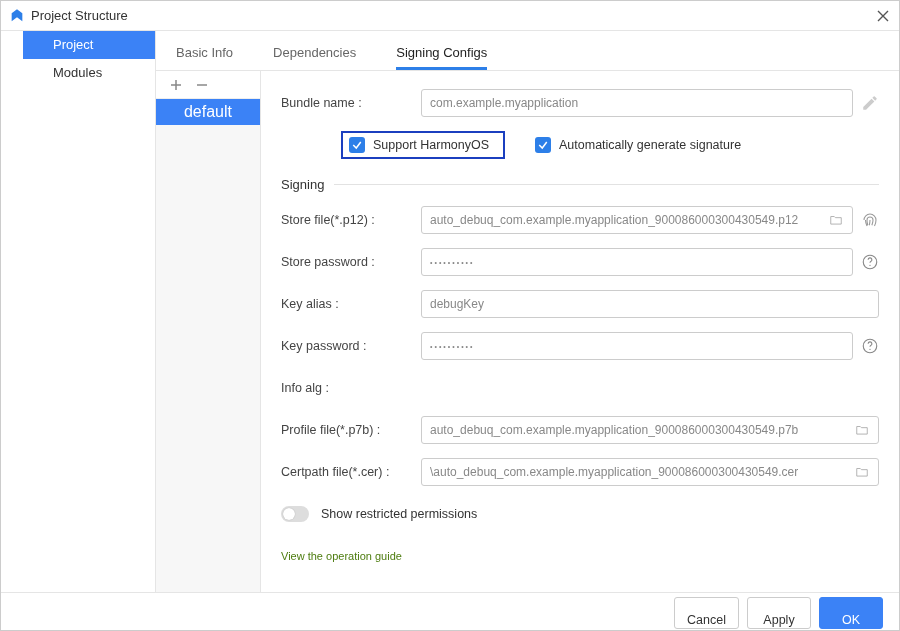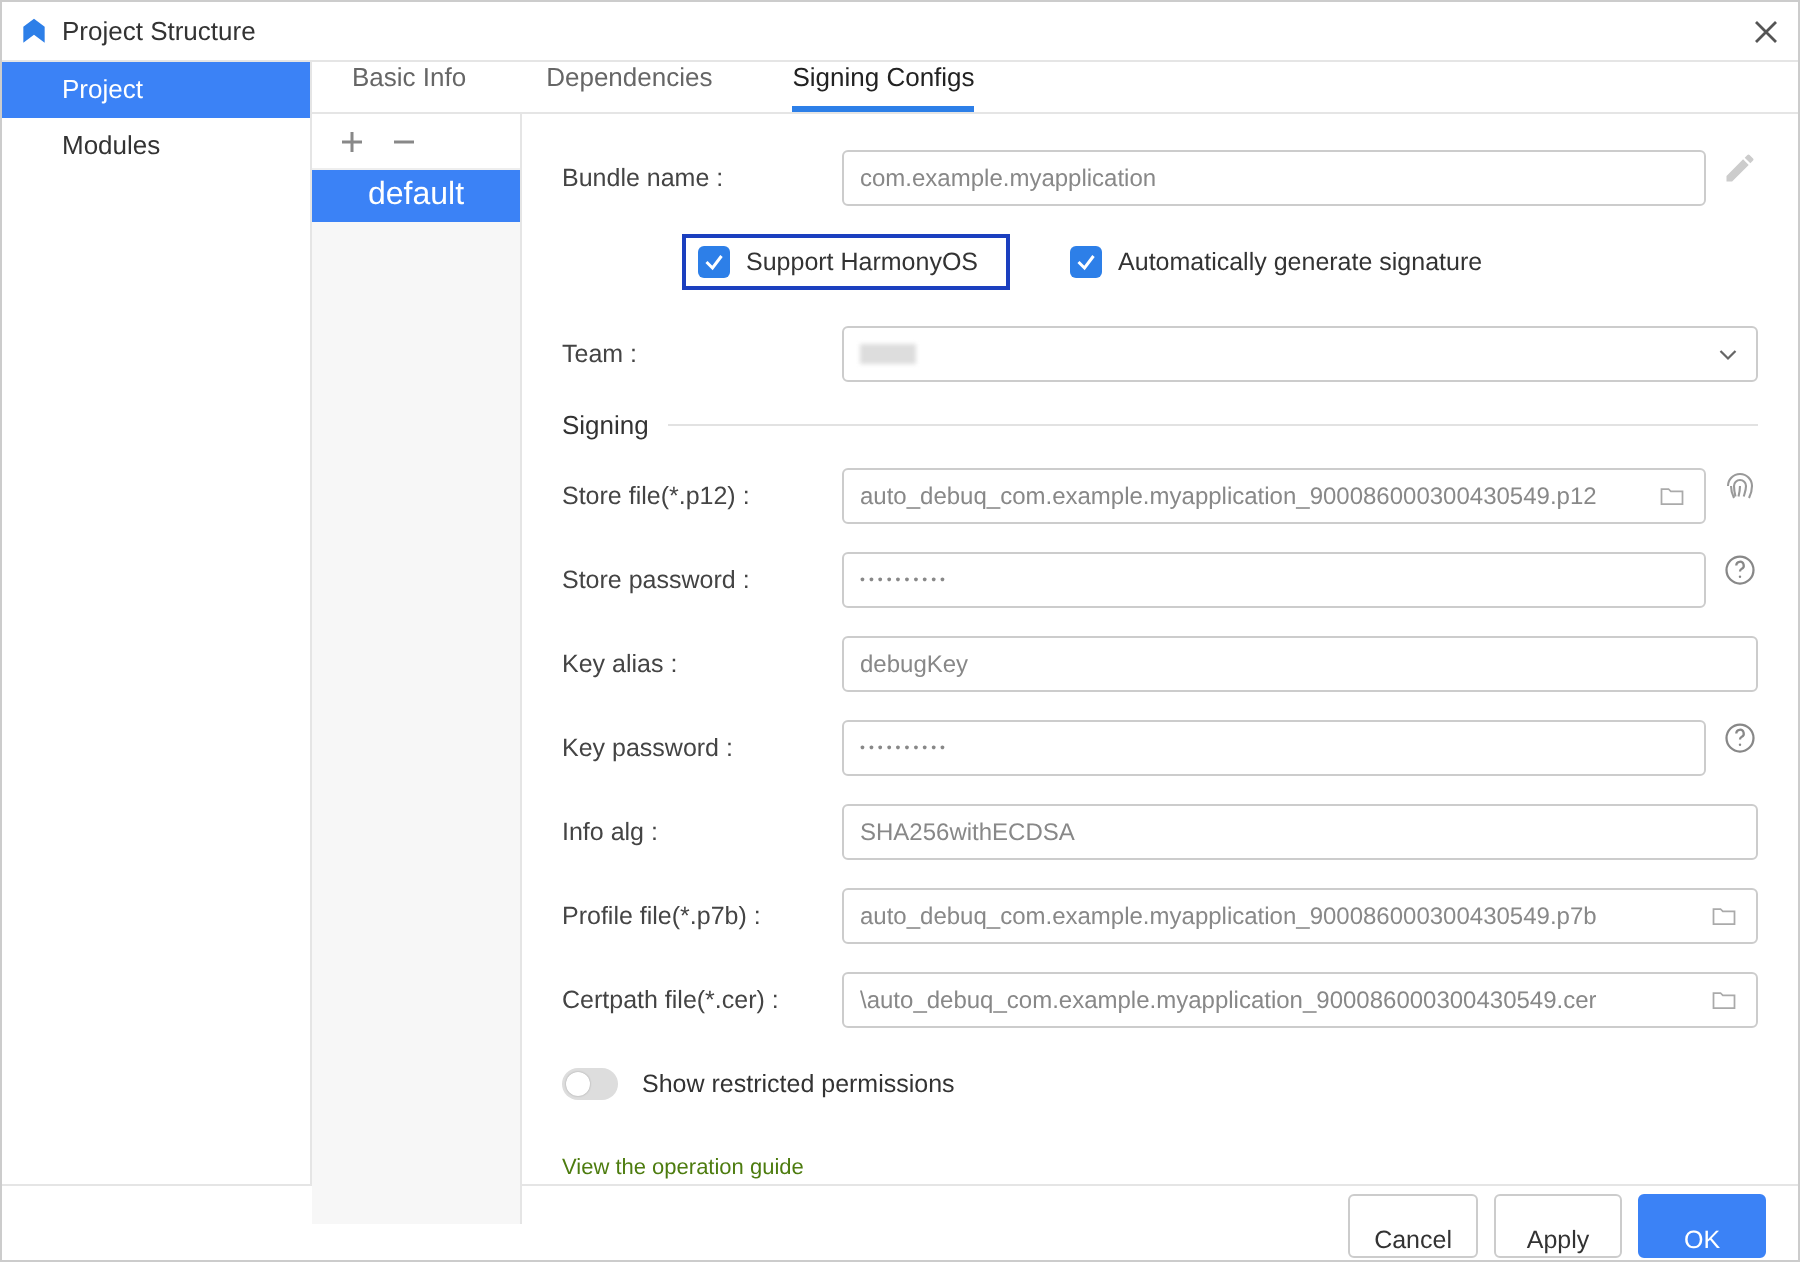--- a/index.html
+++ b/index.html
@@ -27,20 +27,21 @@
   .titlebar .title { font-size: 13px; color: #333; flex: 1; }
   .titlebar .close { width: 16px; height: 16px; cursor: pointer; color: #555; }
   .body {
     display: flex;
     height: 561px;
   }
   .sidebar {
     width: 155px;
     border-right: 1px solid #e5e5e5;
     background: #fff;
+    padding-left: 22px;
   }
   .sidebar .item {
     height: 28px;
     line-height: 28px;
     padding-left: 30px;
     font-size: 13px;
     cursor: pointer;
   }
   .sidebar .item.selected {
     background: #3b82f6;
@@ -107,21 +108,21 @@
     min-height: 28px;
   }
   .row .label {
     width: 140px;
     font-size: 12.5px;
     color: #444;
   }
   .row .field {
     flex: 1;
     display: flex;
-    align-items: flex-start;
+    align-items: center;
     gap: 8px;
   }
   input.txt, .fakeinput, .dropdown {
     height: 28px;
     border: 1px solid #ccc;
     border-radius: 3px;
     padding: 0 8px;
     font-size: 12px;
     color: #888;
     background: #fff;
@@ -290,31 +291,20 @@
             <div style="display:flex;align-items:center;gap:8px;">
               <span class="chk">
                 <svg viewBox="0 0 16 16">
                     <path fill="none" stroke="#fff" stroke-width="2" d="M3 8 L7 12 L13 4"></path>
                   </svg>
               </span>
               <span class="chk-label">Automatically generate signature</span>
             </div>
           </div>
 
-          <div class="row">
-            <div class="label">Team :</div>
-            <div class="field">
-              <div class="dropdown">
-                <span class="dd-value"></span>
-                <svg width="12" height="12" viewBox="0 0 16 16">
-                    <path fill="none" stroke="#666" stroke-width="1.5" d="M3 6 L8 11 L13 6"></path>
-                  </svg>
-              </div>
-            </div>
-          </div>
 
           <div class="section-head">
             <span>Signing</span>
             <span class="line"></span>
           </div>
 
           <div class="row">
             <div class="label">Store file(*.p12) :</div>
             <div class="field">
               <div class="fakeinput">
@@ -355,23 +345,20 @@
               <svg class="side-icon" viewBox="0 0 24 24">
                   <circle cx="12" cy="12" r="9" fill="none" stroke="#888" stroke-width="1.5"></circle>
                   <path fill="none" stroke="#888" stroke-width="1.5" d="M9.5 9a2.5 2.5 0 1 1 3.5 2.3c-.8.4-1 1-1 1.7"></path>
                   <circle cx="12" cy="16.5" r="0.8" fill="#888"></circle>
                 </svg>
             </div>
           </div>
 
           <div class="row">
             <div class="label">Info alg :</div>
-            <div class="field">
-              <input class="txt" value="SHA256withECDSA" style="">
-            </div>
           </div>
 
           <div class="row">
             <div class="label">Profile file(*.p7b) :</div>
             <div class="field">
               <div class="fakeinput">
                 <span class="txt-ellipsis">auto_debuq_com.example.myapplication_900086000300430549.p7b</span>
                 <svg class="folder-ic" viewBox="0 0 24 24">
                     <path fill="none" stroke="#aaa" stroke-width="1.5" d="M3 6h6l2 2h10v11H3z"></path>
                   </svg>

